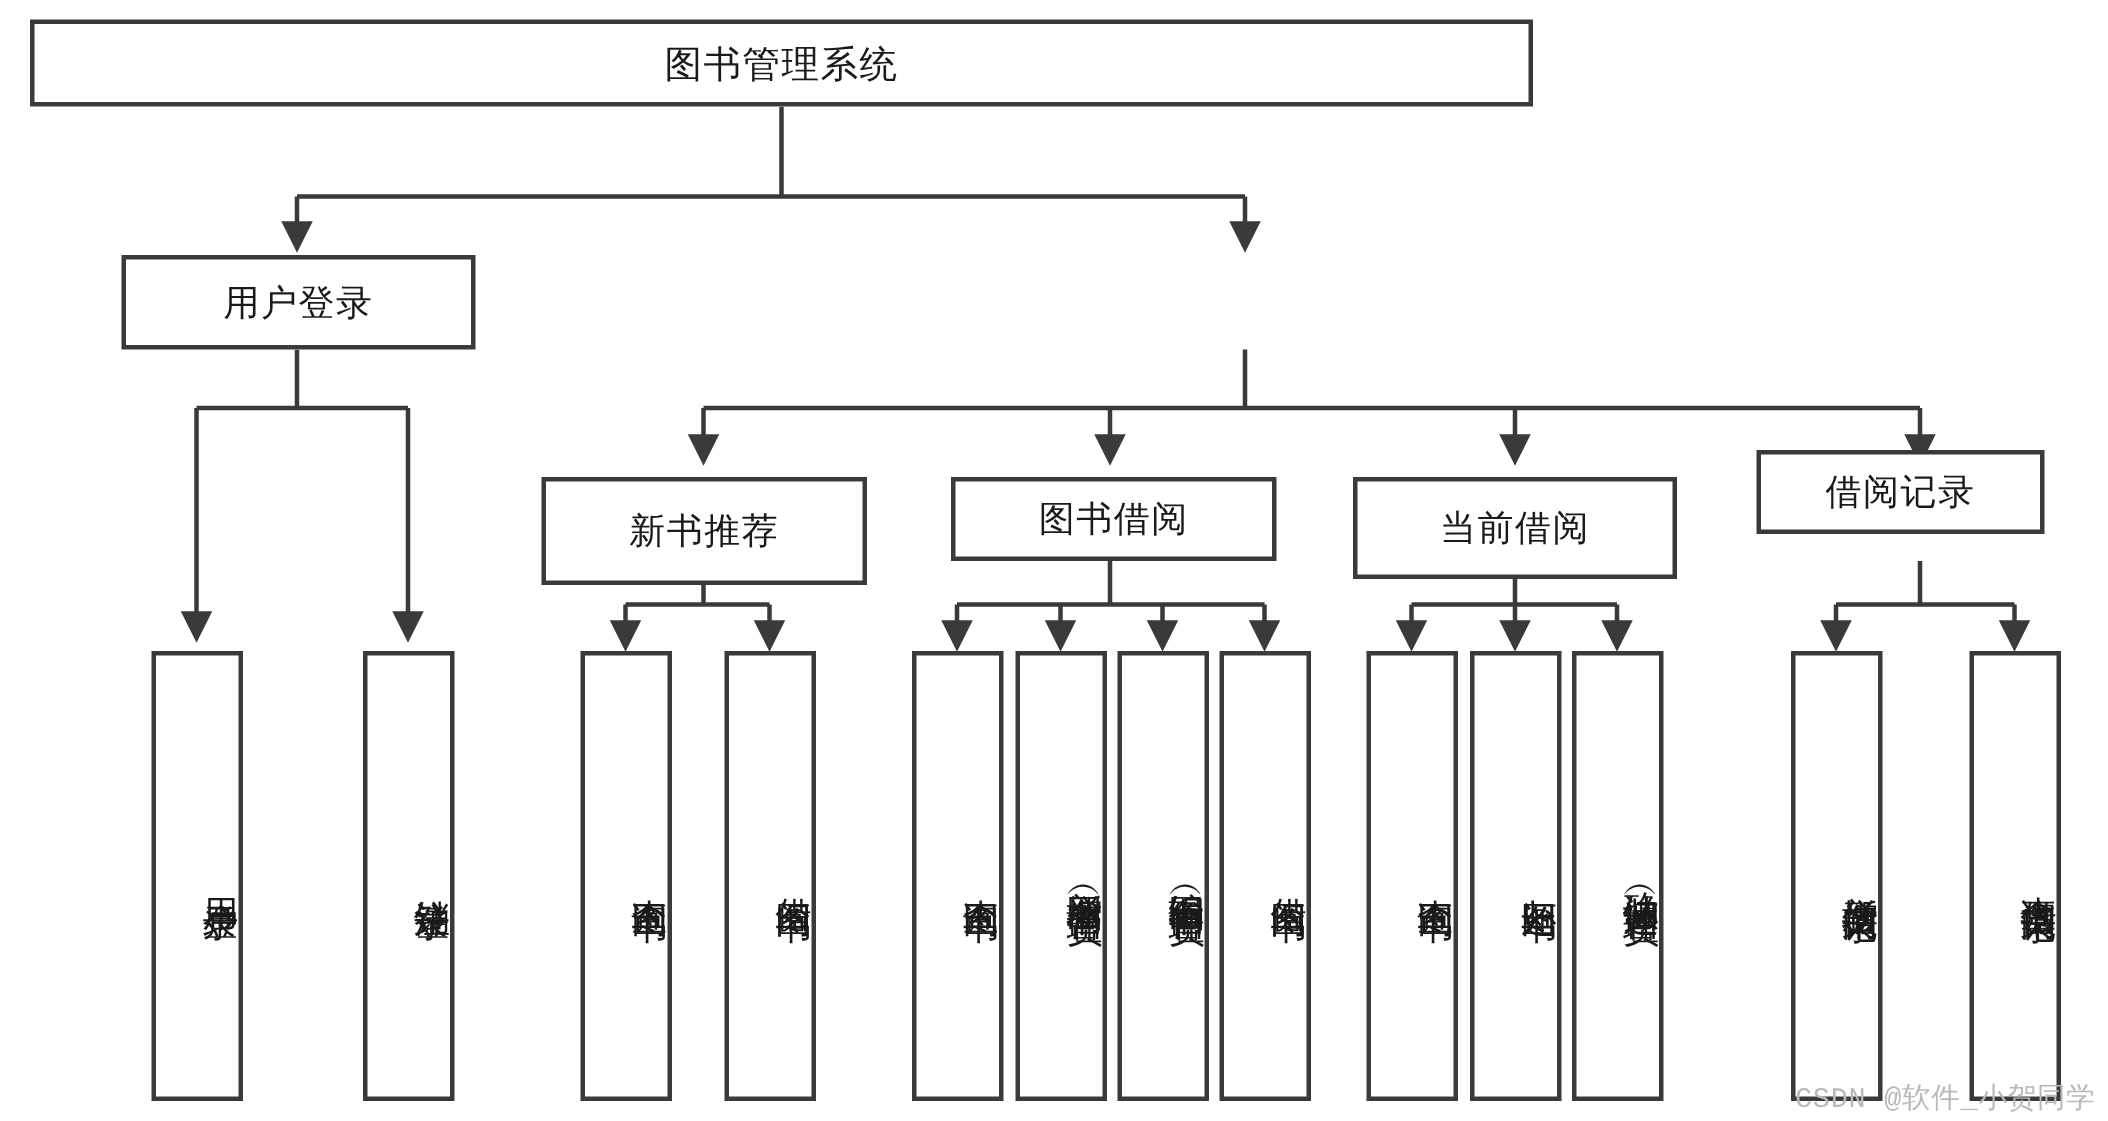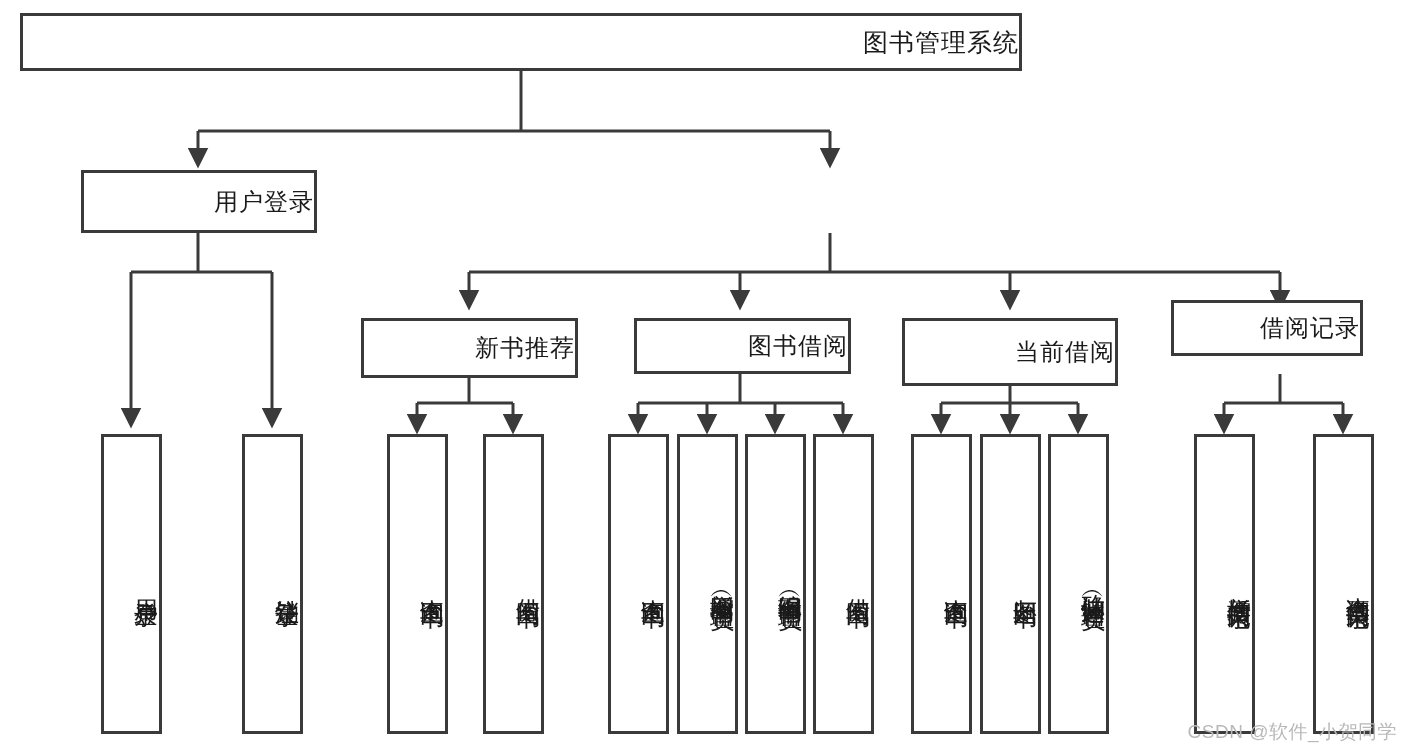--- a/index.html
+++ b/index.html
@@ -25,21 +25,21 @@
     height: 747px;
     pointer-events: none;
   }
   .node {
     position: absolute;
     box-sizing: border-box;
     border: 3px solid #3a3a3a;
     background: #ffffff;
     display: flex;
     align-items: center;
-    justify-content: flex-end;
+    justify-content: center;
     color: #1a1a1a;
   }
   .node-h {
     font-size: 24px;
     letter-spacing: 1px;
     white-space: nowrap;
   }
   .node-v {
     font-size: 24px;
     letter-spacing: 2px;
@@ -57,20 +57,21 @@
     font-size: 25px;
   }
   #watermark {
     position: absolute;
     right: 8px;
     bottom: 2px;
     font-size: 19px;
     color: #b9b9b9;
     white-space: nowrap;
     letter-spacing: 0.5px;
+    font-family: Liberation Mono, monospace;
   }
 </style>
 </head>
 <body>
 
 <div id="stage">
 
   <svg id="wires" viewBox="0 0 1405 747">
     <defs>
       <marker id="arrow" viewBox="0 0 12 12" refX="6" refY="6" markerWidth="7" markerHeight="7" orient="auto-start-reverse">
@@ -122,21 +123,21 @@
   </svg>
 
   <div class="node node-h root-node" style="left:20px; top:13px; width:1002px; height:58px;">
     <span>图书管理系统</span>
   </div>
 
   <div class="node node-h" style="left:81px; top:170px; width:236px; height:63px;">
     <span>用户登录</span>
   </div>
 
-  <div class="node node-h" style="left:361px; top:318px; width:217px; height:60px;">
+  <div class="node node-h" style="left:361px; top:318px; width:217px; height:72px;">
     <span>新书推荐</span>
   </div>
   <div class="node node-h" style="left:634px; top:318px; width:217px; height:56px;">
     <span>图书借阅</span>
   </div>
   <div class="node node-h" style="left:902px; top:318px; width:216px; height:68px;">
     <span>当前借阅</span>
   </div>
   <div class="node node-h" style="left:1171px; top:300px; width:192px; height:56px;">
     <span>借阅记录</span>

